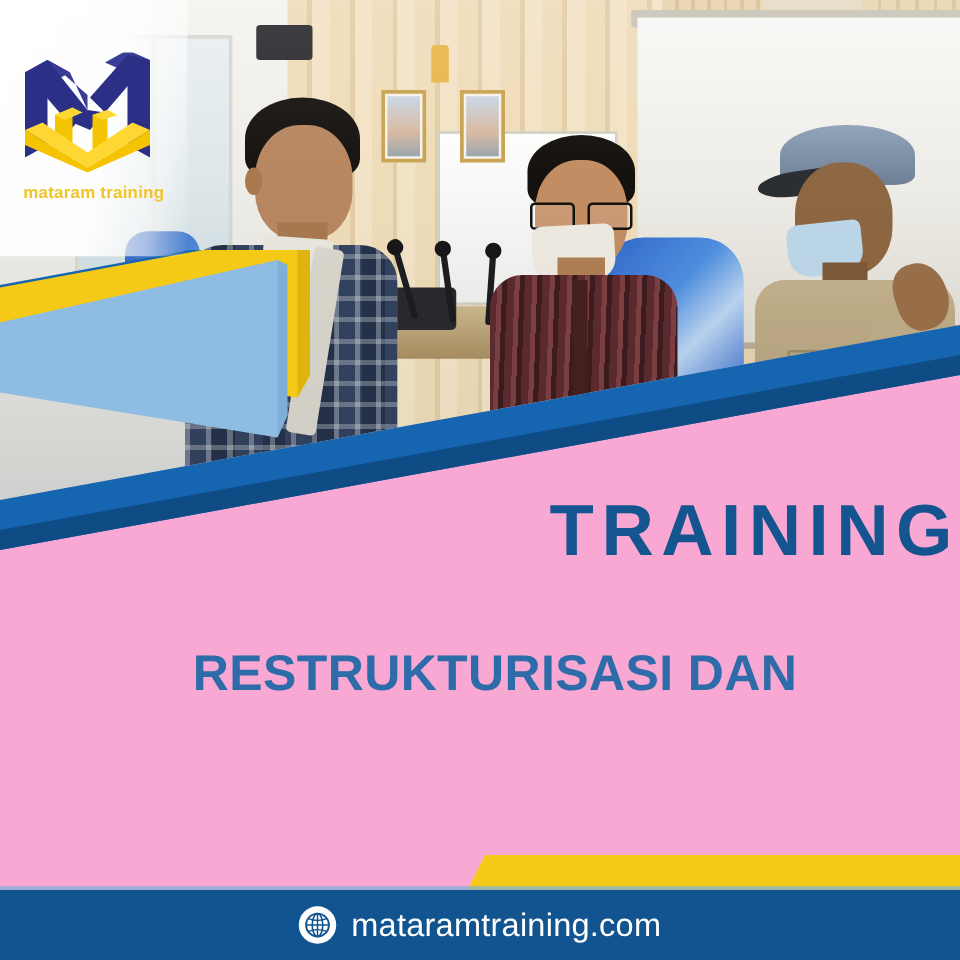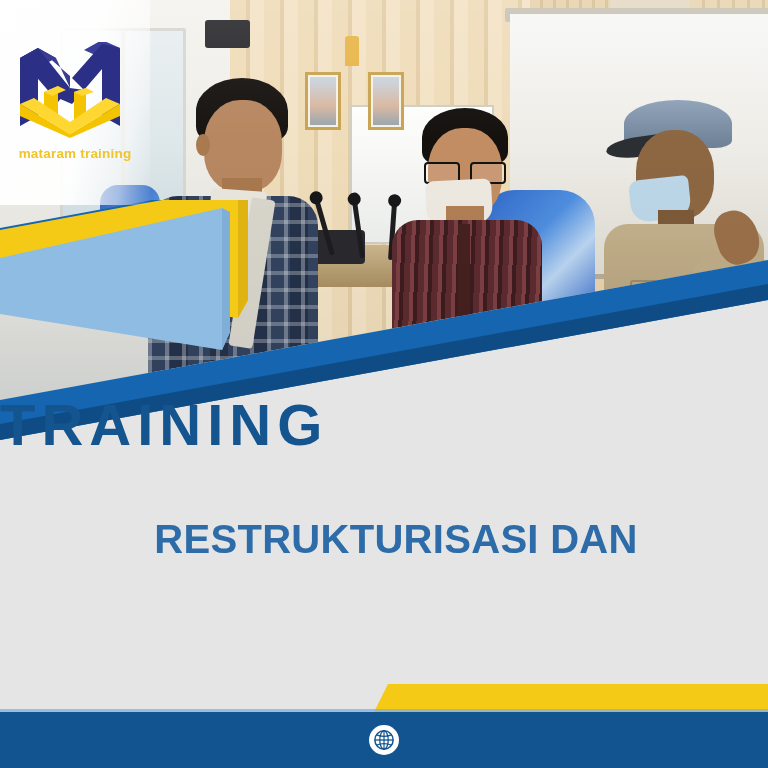--- a/index.html
+++ b/index.html
@@ -1,18 +1,18 @@
 <!DOCTYPE html>
 <html><head>
 <meta charset="utf-8">
 <style>
   html,body{margin:0;padding:0;background:#fff;}
   body{width:768px;height:768px;overflow:hidden;font-family:"Liberation Sans",sans-serif;}
 
-  #poster{position:relative;width:768px;height:768px;background:#e5e5e5;overflow:hidden;}
+  #poster{position:relative;width:768px;height:768px;background:#f9a8d4;overflow:hidden;}
 
   
   .photo-wrap{
     position:absolute;left:0;top:0;width:768px;height:470px;
     -webkit-clip-path:polygon(0 0,768px 0,768px 260px,0 400px);
     clip-path:polygon(0 0,768px 0,768px 260px,0 400px);
     overflow:hidden;
   }
   .photo{position:absolute;inset:0;background:#c8c4ba;}
 
@@ -156,21 +156,21 @@
     background:linear-gradient(100deg,rgba(255,255,255,.97) 0%,rgba(255,255,255,.95) 55%,rgba(255,255,255,.55) 82%,rgba(255,255,255,0) 100%);
   }
   .logo-mark{position:absolute;left:14px;top:42px;width:112px;height:96px;}
   .logo-text{
     position:absolute;left:0;top:146px;width:150px;text-align:center;
     font-size:13.5px;font-weight:700;color:#f0c52a;letter-spacing:.2px;
   }
 
   
   .title{
-    position:absolute;left:0;top:396px;width:768px;text-align:left;
+    position:absolute;left:0;top:396px;width:768px;text-align:right;
     font-size:58px;font-weight:700;letter-spacing:6px;color:#15558f;
     font-family:"Liberation Sans",sans-serif;line-height:1;
   }
   .subtitle{
     position:absolute;left:0;top:512px;width:768px;text-align:center;
     font-size:40px;font-weight:700;color:#2d6ca8;line-height:1.38;
     letter-spacing:.3px;
   }
   .subtitle div{display:block;margin-left:24px;}
 
@@ -322,16 +322,17 @@
       <span class="globe">
         <svg width="22" height="22" viewBox="0 0 24 24">
           <circle cx="12" cy="12" r="10" fill="none" stroke="#11548f" stroke-width="1.6"></circle>
           <ellipse cx="12" cy="12" rx="4.6" ry="10" fill="none" stroke="#11548f" stroke-width="1.4"></ellipse>
           <line x1="2" y1="12" x2="22" y2="12" stroke="#11548f" stroke-width="1.4"></line>
           <path d="M4 6.4 Q12 9.6 20 6.4" fill="none" stroke="#11548f" stroke-width="1.2"></path>
           <path d="M4 17.6 Q12 14.4 20 17.6" fill="none" stroke="#11548f" stroke-width="1.2"></path>
           <line x1="12" y1="2" x2="12" y2="22" stroke="#11548f" stroke-width="1.3"></line>
         </svg>
       </span>
+      <span class="site">mataramtraining.com</span>
     </div>
   </div>
 
 </div>
 
 </body></html>

